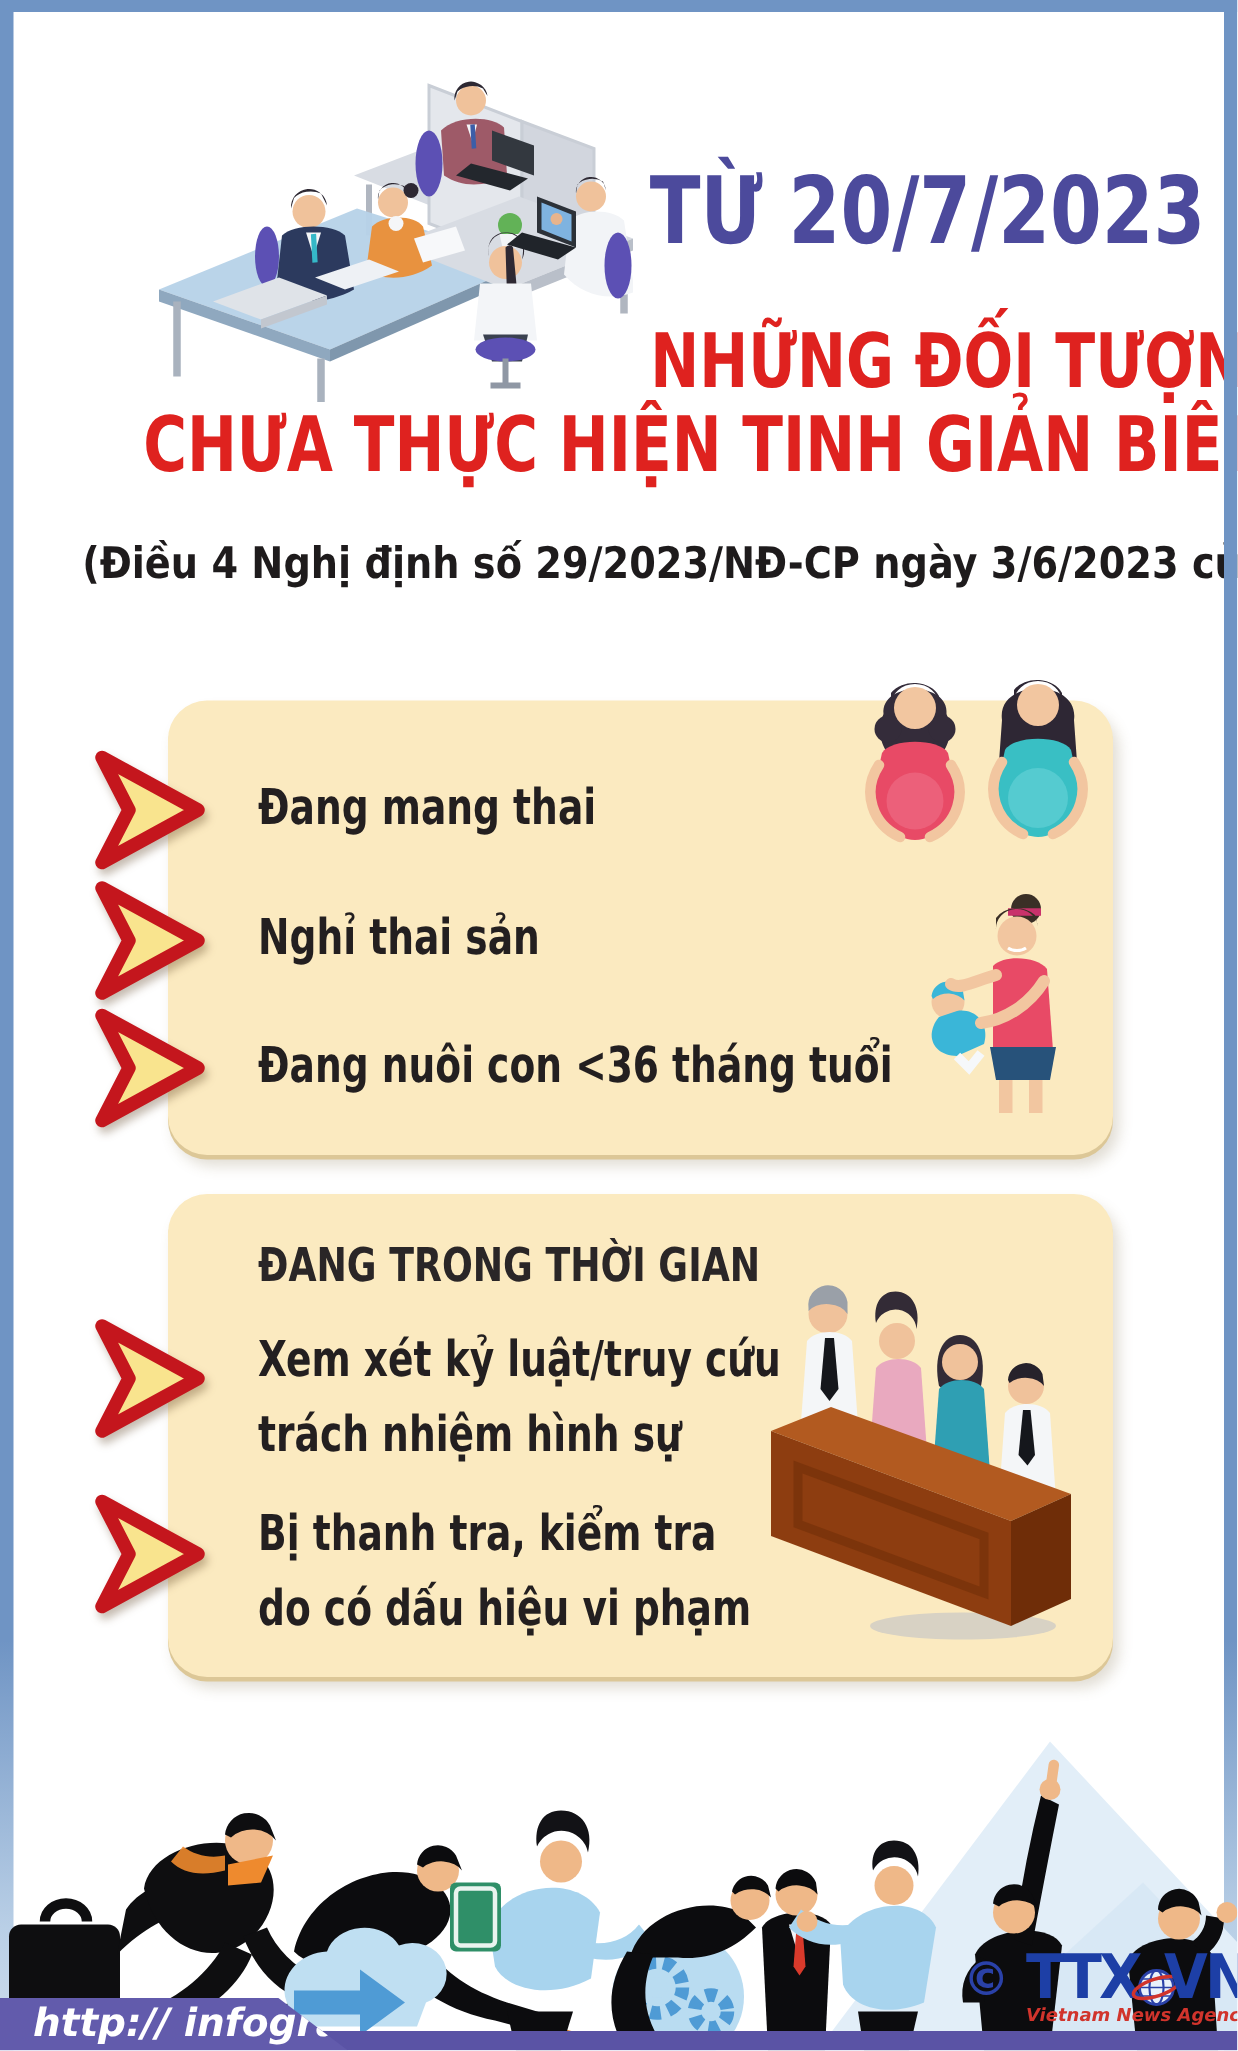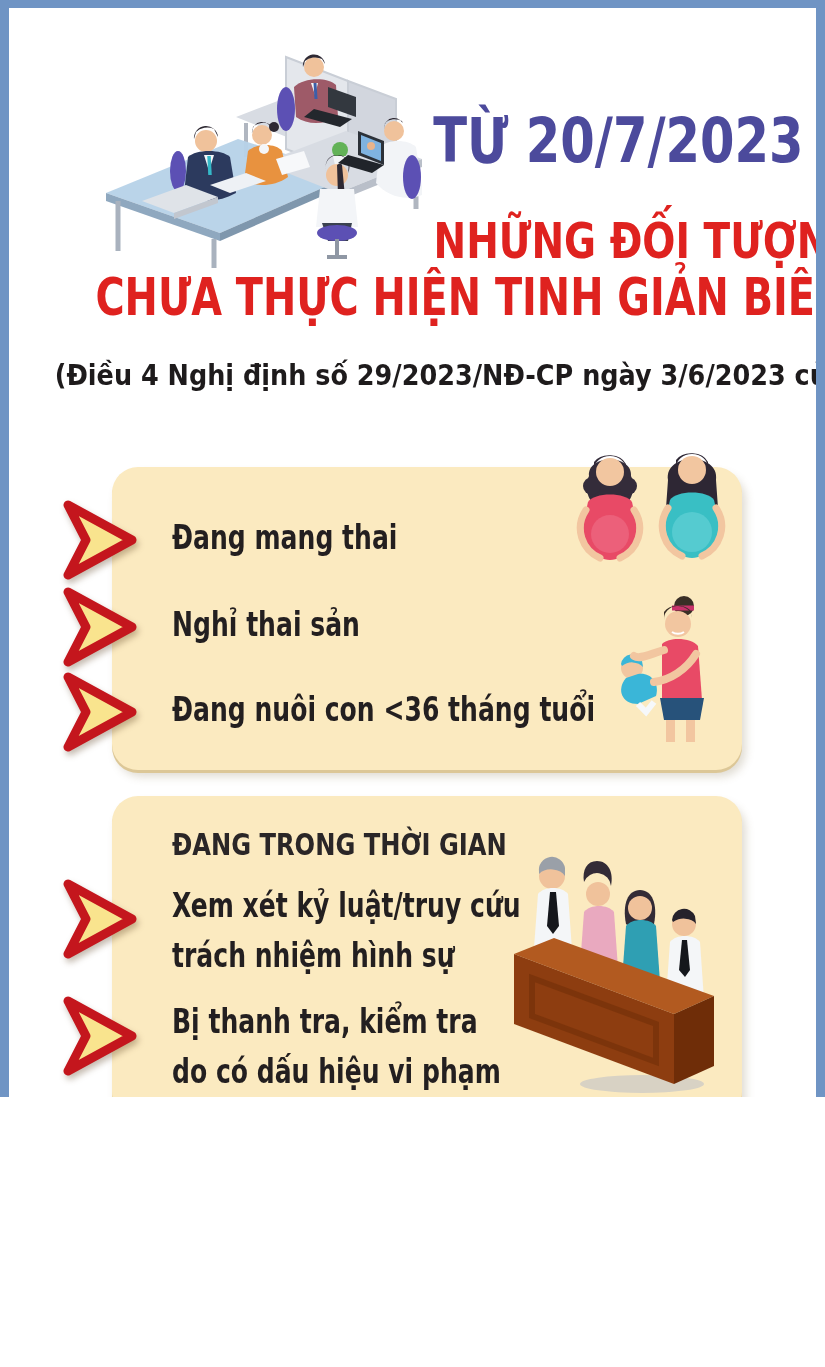--- a/index.html
+++ b/index.html
@@ -1,16 +1,16 @@
 <!DOCTYPE html>
 <html><head>
 <meta charset="utf-8">
 <style>
   html,body{margin:0;padding:0;background:#ffffff;}
-  .page{position:relative;width:825px;height:1097px;overflow:hidden;background:#ffffff;
+  .page{position:relative;width:825px;height:1367px;overflow:hidden;background:#ffffff;
         font-family:"DejaVu Sans","Liberation Sans",sans-serif;margin:0 auto;}
   
   .frame-top{position:absolute;left:0;top:0;width:825px;height:8px;background:#6f94c4;z-index:9;}
   .frame-left{position:absolute;left:0;top:0;width:9px;height:1367px;z-index:4;
       background:linear-gradient(to bottom,#6f94c4 0%,#6f94c4 80%,#b9cfe6 94%,#cfdeee 100%);}
   .frame-right{position:absolute;left:816px;top:0;width:9px;height:1367px;z-index:4;
       background:linear-gradient(to bottom,#6f94c4 0%,#6f94c4 80%,#b9cfe6 94%,#cfdeee 100%);}
   
   .cond{white-space:nowrap;}
   .date-title{position:absolute;left:390px;top:104px;width:432px;text-align:center;

